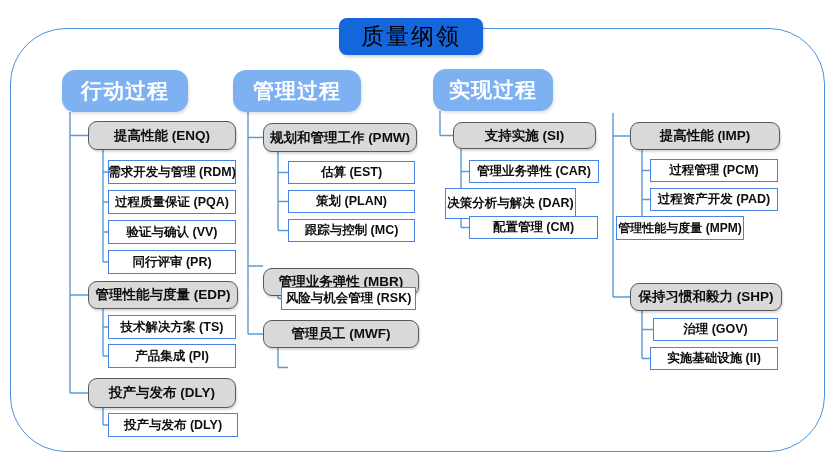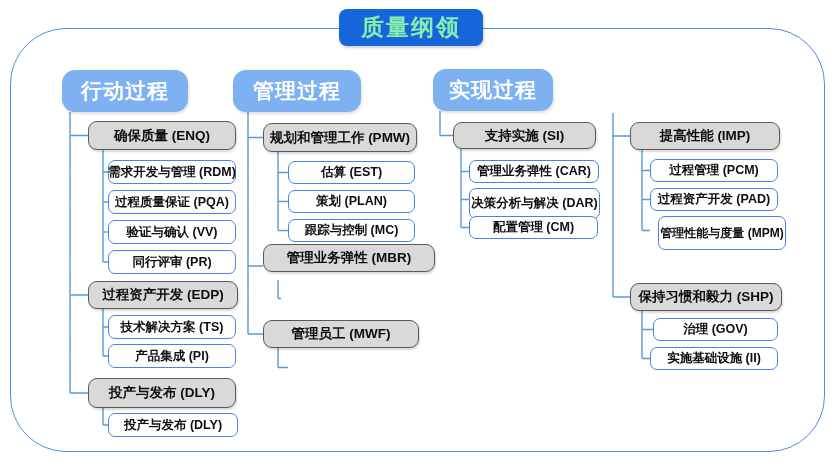--- a/index.html
+++ b/index.html
@@ -4,69 +4,69 @@
 <style>
   html,body{margin:0;padding:0;background:#fff;}
   body{font-family:"Liberation Sans","DejaVu Sans",sans-serif;}
   #canvas{position:relative;width:839px;height:469px;background:#fff;overflow:hidden;}
 
   #frame{position:absolute;left:10px;top:28px;width:813px;height:422px;
          border:1.5px solid #4a90e2;border-radius:56px;}
 
   #connectors{position:absolute;left:0;top:0;width:839px;height:469px;pointer-events:none;}
 
-  #title{position:absolute;left:339px;top:9px;width:144px;height:37px;
-         background:#1565db;border-radius:8px;color:#86efac;font-weight:bold;font-size:23px;
+  #title{position:absolute;left:339px;top:18px;width:144px;height:37px;
+         background:#1565db;border-radius:8px;color:#000000;font-weight:normal;font-size:23px;
          letter-spacing:2px;display:flex;align-items:center;justify-content:center;
          box-shadow:1px 2px 3px rgba(0,0,0,.18);}
 
   .hdr{position:absolute;background:#7eb1f2;border-radius:13px;color:#fff;font-weight:bold;
        font-size:21px;letter-spacing:1px;display:flex;align-items:center;justify-content:center;
        box-shadow:1px 2px 3px rgba(0,0,0,.12);}
   .grp{position:absolute;background:#d9d9d9;border:1.6px solid #595959;border-radius:9px;
        color:#0d0d0d;font-weight:bold;font-size:13.5px;white-space:nowrap;box-sizing:border-box;
        display:flex;align-items:center;justify-content:center;
        box-shadow:1px 2px 2px rgba(0,0,0,.15);}
-  .leaf{position:absolute;background:#fff;border:1.4px solid #4583e6;border-radius:7px;
+  .leaf{position:absolute;background:#fff;border:1.4px solid #4583e6;border-radius:0;
        color:#0d0d0d;font-weight:bold;font-size:12.5px;white-space:nowrap;box-sizing:border-box;
        display:flex;align-items:center;justify-content:center;}
 
   #h1{left:62px;top:70px;width:126px;height:42px}
   #h2{left:233px;top:70px;width:128px;height:42px}
   #h3{left:433px;top:69px;width:120px;height:42px}
   #h4{left:600px;top:69px;width:145px;height:44px}
 
   #g-enq{left:88px;top:121px;width:148px;height:29px}
   #g-edp{left:88px;top:281px;width:150px;height:28px}
   #g-dly{left:88px;top:378px;width:148px;height:30px}
   #g-pmw{left:263px;top:123px;width:154px;height:29px}
-  #g-mbr{left:263px;top:244px;width:172px;height:28px}
+  #g-mbr{left:263px;top:268px;width:156px;height:28px}
   #g-mwf{left:263px;top:320px;width:156px;height:28px}
   #g-si{left:453px;top:122px;width:143px;height:27px}
   #g-imp{left:630px;top:122px;width:150px;height:28px}
   #g-shp{left:630px;top:283px;width:152px;height:28px}
 
   #w-rdm{left:108px;top:160px;width:128px;height:24px}
   #w-pqa{left:108px;top:190px;width:128px;height:24px}
   #w-vv{left:108px;top:220px;width:128px;height:24px}
   #w-pr{left:108px;top:250px;width:128px;height:24px}
   #w-ts{left:108px;top:315px;width:128px;height:24px}
   #w-pi{left:108px;top:344px;width:128px;height:24px}
   #w-dly2{left:108px;top:413px;width:130px;height:24px}
   #w-est{left:288px;top:161px;width:127px;height:23px}
   #w-plan{left:288px;top:190px;width:127px;height:23px}
   #w-mc{left:288px;top:219px;width:127px;height:23px}
   #w-rsk{left:281px;top:287px;width:135px;height:23px}
   #w-ot{left:288px;top:356px;width:127px;height:23px}
   #w-car{left:469px;top:160px;width:130px;height:23px}
-  #w-dar{left:469px;top:188px;width:131px;height:31px}
+  #w-dar{left:445px;top:188px;width:131px;height:31px}
   #w-cm{left:469px;top:216px;width:129px;height:23px}
   #w-pcm{left:650px;top:159px;width:128px;height:23px}
   #w-pad{left:650px;top:188px;width:128px;height:23px}
-  #w-mpm{left:658px;top:216px;width:128px;height:34px;white-space:normal;
+  #w-mpm{left:616px;top:216px;width:128px;height:24px;white-space:normal;
          font-size:12px;line-height:13px;text-align:center;}
   #w-gov{left:653px;top:318px;width:125px;height:23px}
   #w-ii{left:650px;top:347px;width:128px;height:23px}
 </style>
 </head>
 <body>
 
 <div id="canvas">
 
   <div id="frame"></div>
@@ -84,37 +84,38 @@
       M440 111 V135.5 M440 135.5 H453
       M461 149 V227.5 M461 171.5 H469 M461 199.5 H469 M461 227.5 H469
       M613 113 V297 M613 136 H630 M613 297 H630
       M642 150 V230.5 M642 170.5 H650 M642 199.5 H650 M642 230.5 H650
       M642 311 V358.5 M642 329.5 H653 M642 358.5 H650"></path>
   </svg>
 
   <div id="title">质量纲领</div>
 
   <div class="hdr" id="h1">行动过程</div>
-  <div class="grp" id="g-enq">确保质量 (ENQ)</div>
+  <div class="grp" id="g-enq">提高性能 (ENQ)</div>
   <div class="leaf" id="w-rdm">需求开发与管理 (RDM)</div>
   <div class="leaf" id="w-pqa">过程质量保证 (PQA)</div>
   <div class="leaf" id="w-vv">验证与确认 (VV)</div>
   <div class="leaf" id="w-pr">同行评审 (PR)</div>
-  <div class="grp" id="g-edp">过程资产开发 (EDP)</div>
+  <div class="grp" id="g-edp">管理性能与度量 (EDP)</div>
   <div class="leaf" id="w-ts">技术解决方案 (TS)</div>
   <div class="leaf" id="w-pi">产品集成 (PI)</div>
   <div class="grp" id="g-dly">投产与发布 (DLY)</div>
   <div class="leaf" id="w-dly2">投产与发布 (DLY)</div>
 
   <div class="hdr" id="h2">管理过程</div>
   <div class="grp" id="g-pmw">规划和管理工作 (PMW)</div>
   <div class="leaf" id="w-est">估算 (EST)</div>
   <div class="leaf" id="w-plan">策划 (PLAN)</div>
   <div class="leaf" id="w-mc">跟踪与控制 (MC)</div>
   <div class="grp" id="g-mbr">管理业务弹性 (MBR)</div>
+  <div class="leaf" id="w-rsk">风险与机会管理 (RSK)</div>
   <div class="grp" id="g-mwf">管理员工 (MWF)</div>
 
   <div class="hdr" id="h3">实现过程</div>
   <div class="grp" id="g-si">支持实施 (SI)</div>
   <div class="leaf" id="w-car">管理业务弹性 (CAR)</div>
   <div class="leaf" id="w-dar">决策分析与解决 (DAR)</div>
   <div class="leaf" id="w-cm">配置管理 (CM)</div>
 
   <div class="grp" id="g-imp">提高性能 (IMP)</div>
   <div class="leaf" id="w-pcm">过程管理 (PCM)</div>

